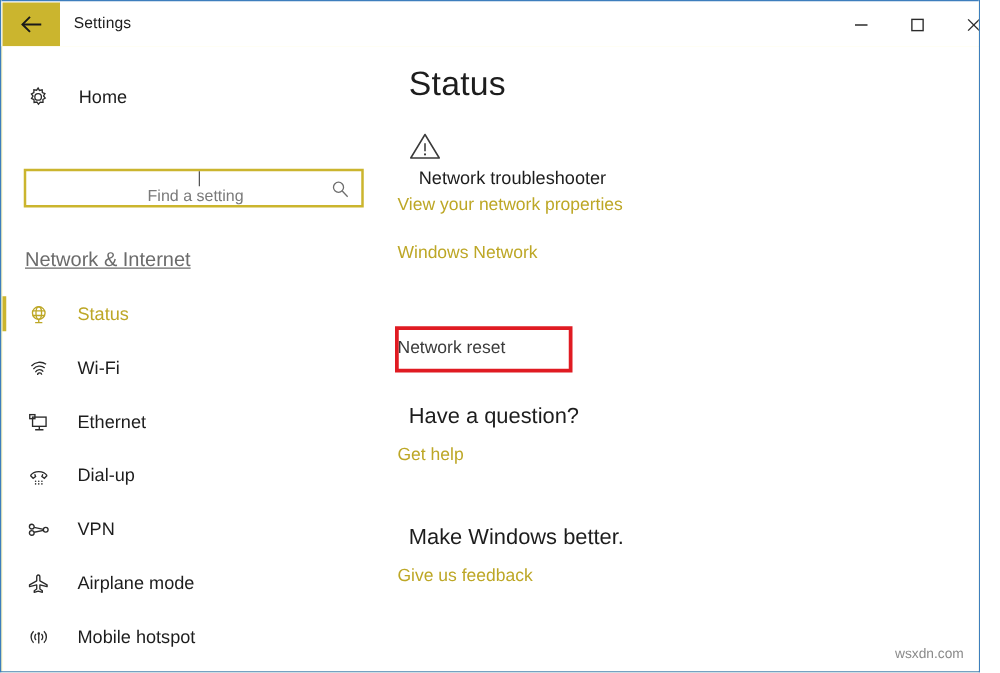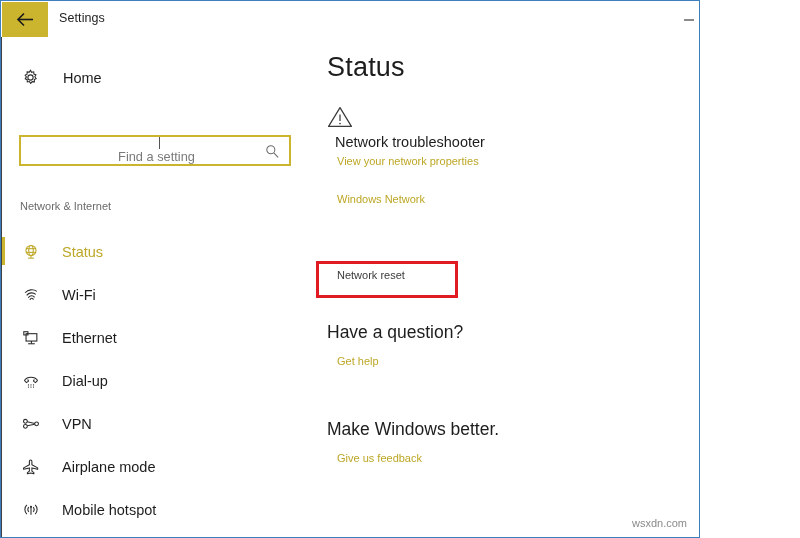--- a/index.html
+++ b/index.html
@@ -5,24 +5,24 @@
   html, body {
     margin: 0;
     padding: 0;
     background: #ffffff;
   }
   body {
     font-family: "Liberation Sans", sans-serif;
   }
   #app {
     position: relative;
-    width: 700px;
+    width: 784px;
     height: 538px;
     overflow: hidden;
-    background: #404040;
+    background: #fef9c3;
     box-sizing: border-box;
     border: 1px solid #3d7ebd;
     border-top: none;
   }
 
   
   .titlebar {
     position: absolute;
     top: 0; left: 0;
     width: 800px;
@@ -124,22 +124,23 @@
   }
   .search-icon {
     position: absolute;
     right: 9px;
     top: 7px;
   }
   .section-header {
     position: absolute;
     left: 18px;
     top: 163px;
-    font-size: 11px;
+    font-size: 16px;
     color: #6b6b6b;
+    text-decoration: underline;
   }
   .navlist {
     position: absolute;
     left: 0;
     top: 193px;
     width: 310px;
   }
   .nav-item {
     position: relative;
     height: 43px;
@@ -209,22 +210,22 @@
     line-height: 19px;
   }
   .trouble-sub {
     font-size: 12.3px;
     color: #585858;
     margin-top: 2px;
     line-height: 16px;
   }
   .link {
     position: absolute;
-    left: 25px;
-    font-size: 11px;
+    left: 6px;
+    font-size: 14px;
     color: #bda726;
     cursor: pointer;
     white-space: nowrap;
   }
   .link-dark {
     color: #3b3b3b;
   }
   .red-box {
     position: absolute;
     left: 4px;

